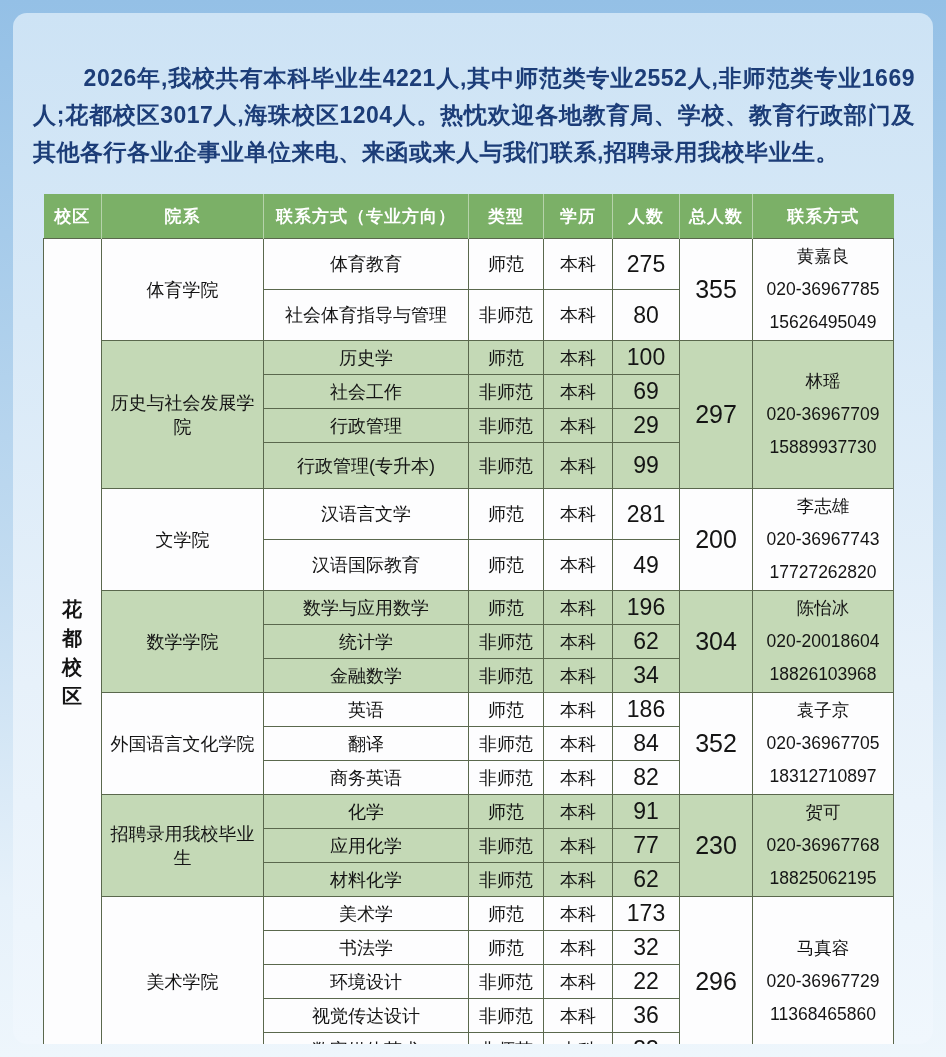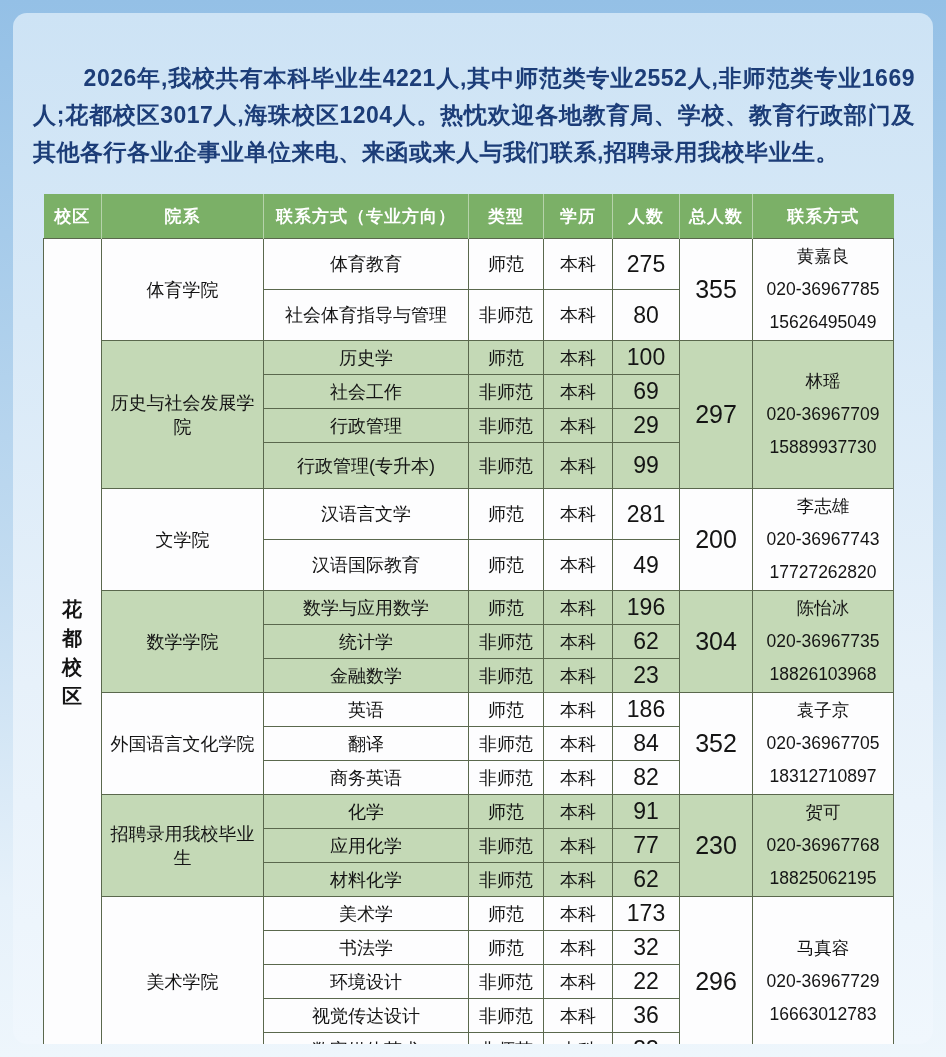--- a/index.html
+++ b/index.html
@@ -152,35 +152,35 @@
           </tr>
           <tr style="height: 34px;">
             <td class="dept shaded" rowspan="3">数学学院</td>
             <td class="major shaded">数学与应用数学</td>
             <td class="type shaded">师范</td>
             <td class="degree shaded">本科</td>
             <td class="count shaded">196</td>
             <td class="total shaded" rowspan="3">304</td>
             <td class="contact shaded" rowspan="3">
               <div>陈怡冰</div>
-              <div>020-36967735</div>
+              <div>020-20018604</div>
               <div>18826103968</div>
             </td>
           </tr>
           <tr style="height: 34px;">
             <td class="major shaded">统计学</td>
             <td class="type shaded">非师范</td>
             <td class="degree shaded">本科</td>
             <td class="count shaded">62</td>
           </tr>
           <tr style="height: 34px;">
             <td class="major shaded">金融数学</td>
             <td class="type shaded">非师范</td>
             <td class="degree shaded">本科</td>
-            <td class="count shaded">23</td>
+            <td class="count shaded">34</td>
           </tr>
           <tr style="height: 34px;">
             <td class="dept" rowspan="3">外国语言文化学院</td>
             <td class="major">英语</td>
             <td class="type">师范</td>
             <td class="degree">本科</td>
             <td class="count">186</td>
             <td class="total" rowspan="3">352</td>
             <td class="contact" rowspan="3">
               <div>袁子京</div>
@@ -228,21 +228,21 @@
           <tr style="height: 34px;">
             <td class="dept" rowspan="5">美术学院</td>
             <td class="major">美术学</td>
             <td class="type">师范</td>
             <td class="degree">本科</td>
             <td class="count">173</td>
             <td class="total" rowspan="5">296</td>
             <td class="contact" rowspan="5">
               <div>马真容</div>
               <div>020-36967729</div>
-              <div>16663012783</div>
+              <div>11368465860</div>
             </td>
           </tr>
           <tr style="height: 34px;">
             <td class="major">书法学</td>
             <td class="type">师范</td>
             <td class="degree">本科</td>
             <td class="count">32</td>
           </tr>
           <tr style="height: 34px;">
             <td class="major">环境设计</td>

